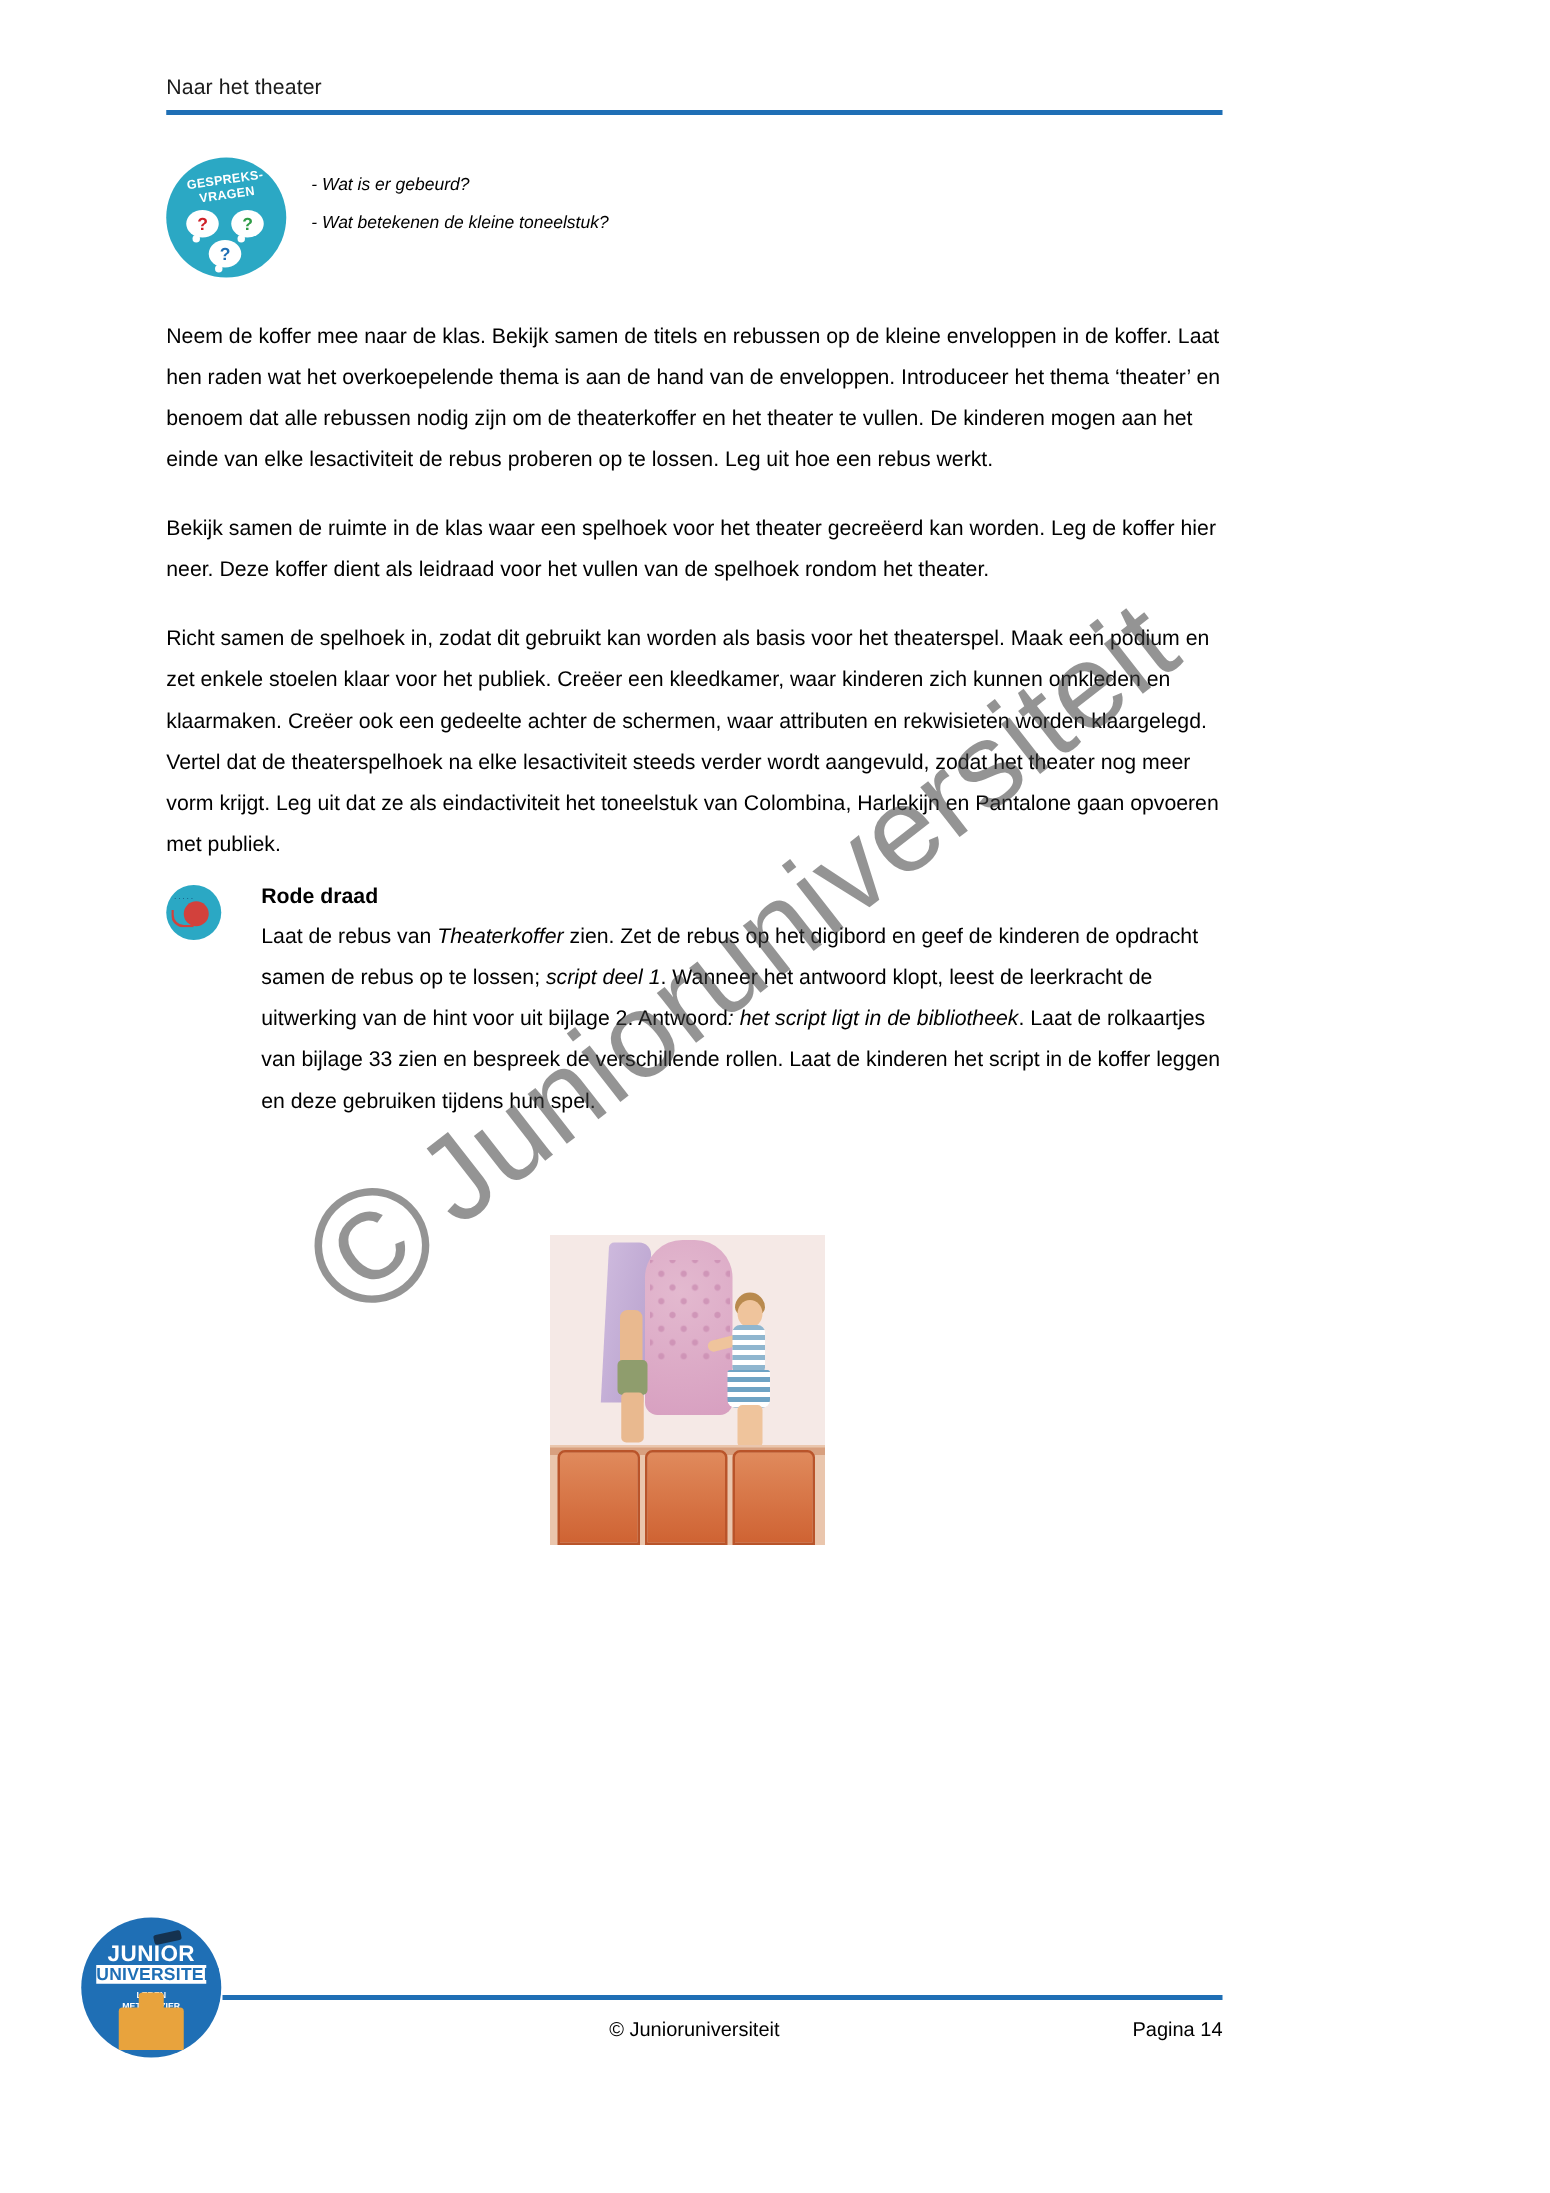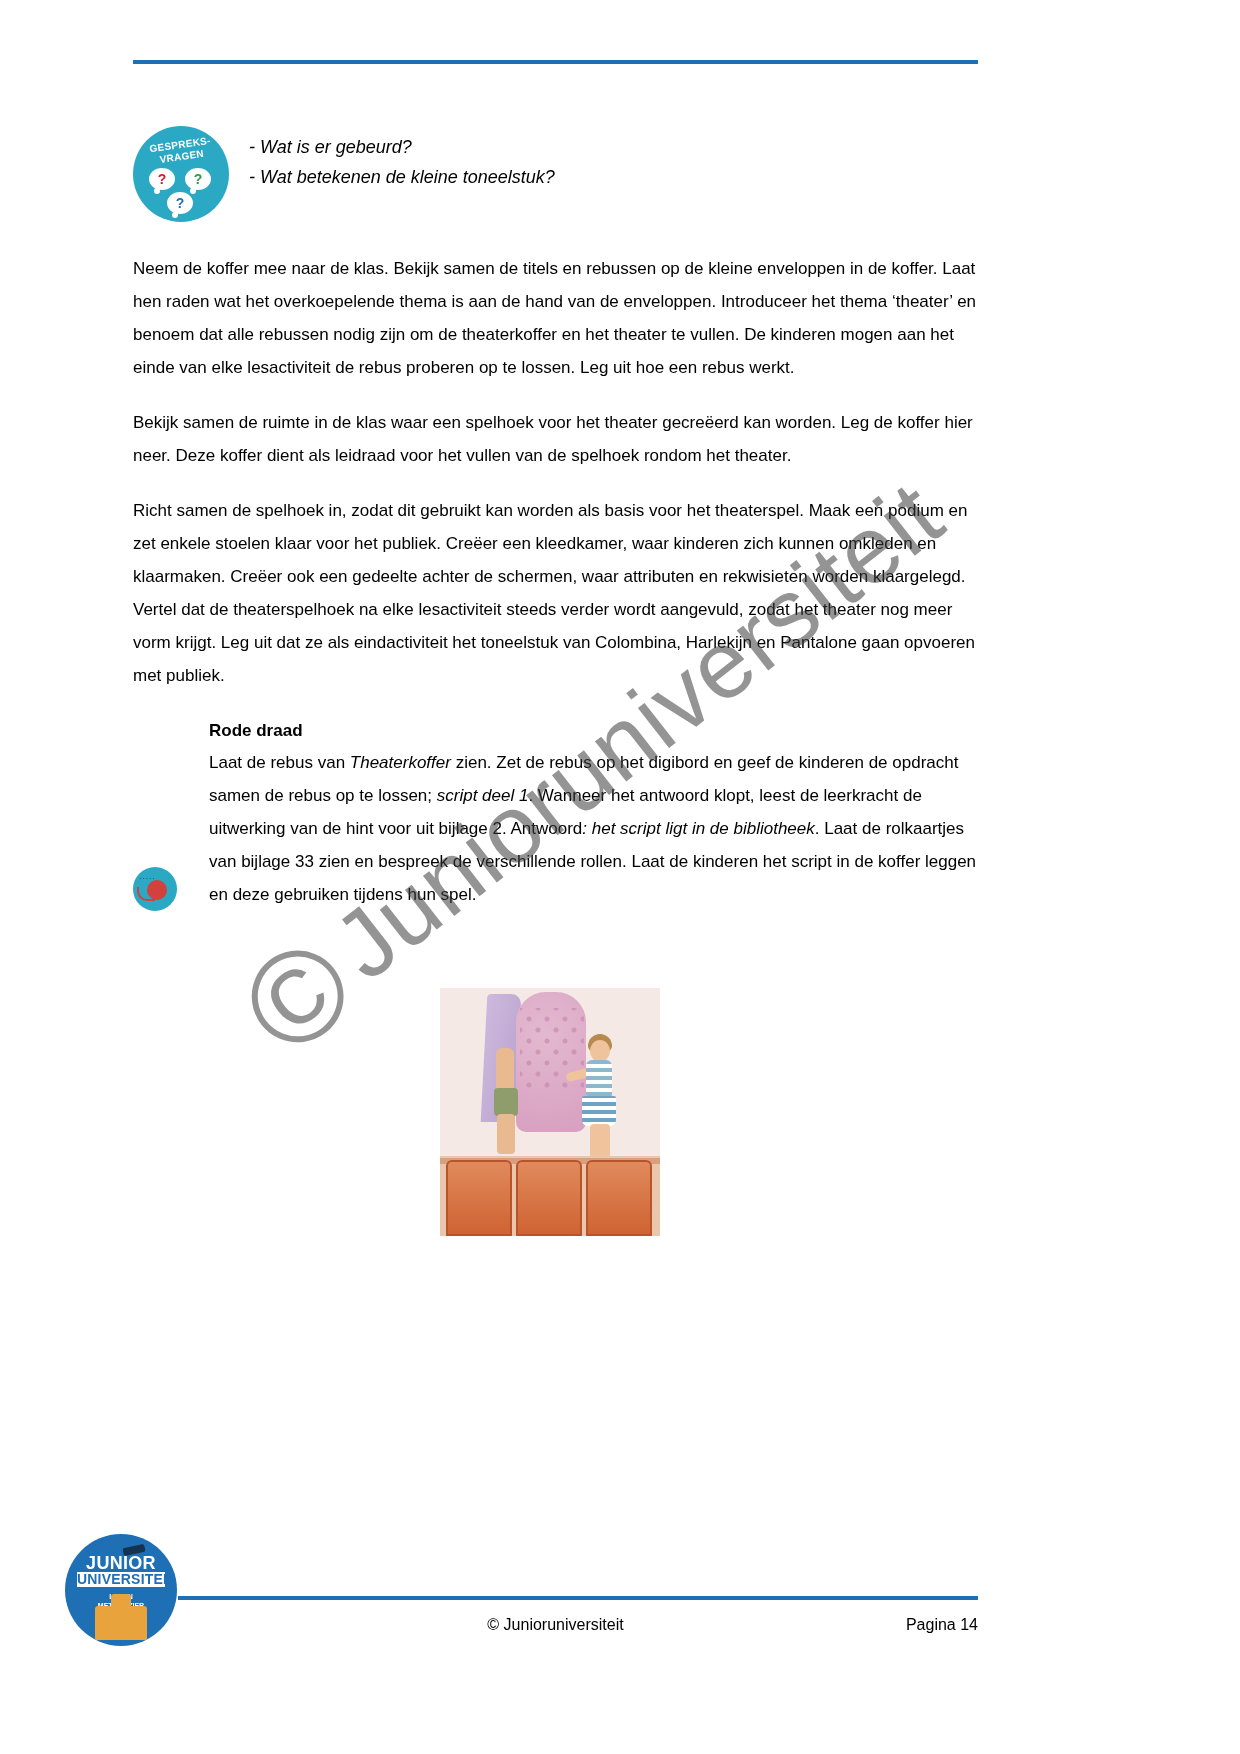--- a/index.html
+++ b/index.html
@@ -104,38 +104,38 @@
   .callout-text {
     margin-left: 20px;
     padding-top: 6px;
   }
   .callout-heading {
     font-size: 17px;
     font-weight: bold;
     line-height: 30px;
   }
   .callout-q {
-    font-size: 18px;
+    font-size: 14px;
     font-style: italic;
     line-height: 30px;
   }
 
   p.body {
     font-size: 17px;
     line-height: 33px;
     margin: 22px 0 0 0;
     text-align: left;
   }
   p.body.first { margin-top: 30px; }
 
   
   .rode-draad {
     display: flex;
-    align-items: flex-end;
-    margin-top: 26px;
+    align-items: flex-start;
+    margin-top: 12px;
   }
   .rd-badge {
     width: 44px;
     height: 44px;
     flex: 0 0 44px;
     border-radius: 50%;
     background: #2ba8c4;
     position: relative;
     overflow: hidden;
     margin-top: 4px;
@@ -444,20 +444,21 @@
     transform: rotate(-12deg);
     border-radius: 2px;
   }
 </style>
 </head>
 <body>
 
 <div class="page">
 
   <div class="header">
+    <div class="header-title">Naar het theater</div>
     <div class="header-rule"></div>
   </div>
 
   <div class="content">
 
     <div class="callout">
       <div class="callout-badge">
         <div class="badge-label">
           <span>GESPREKS-</span><br>
           <span>VRAGEN</span>

